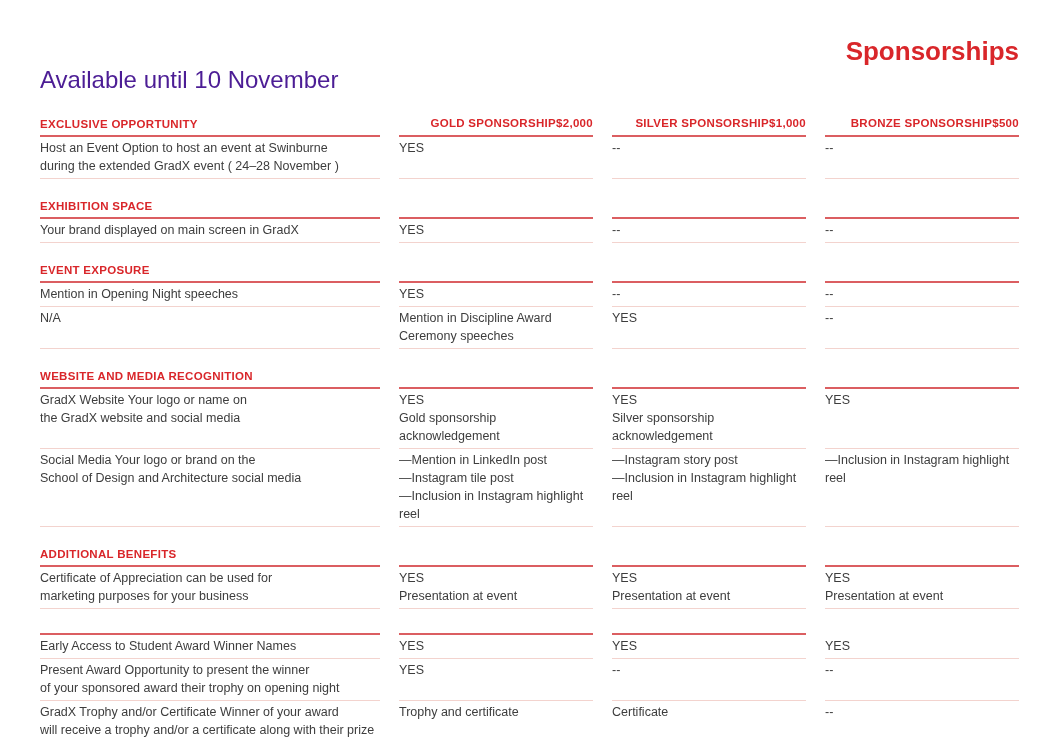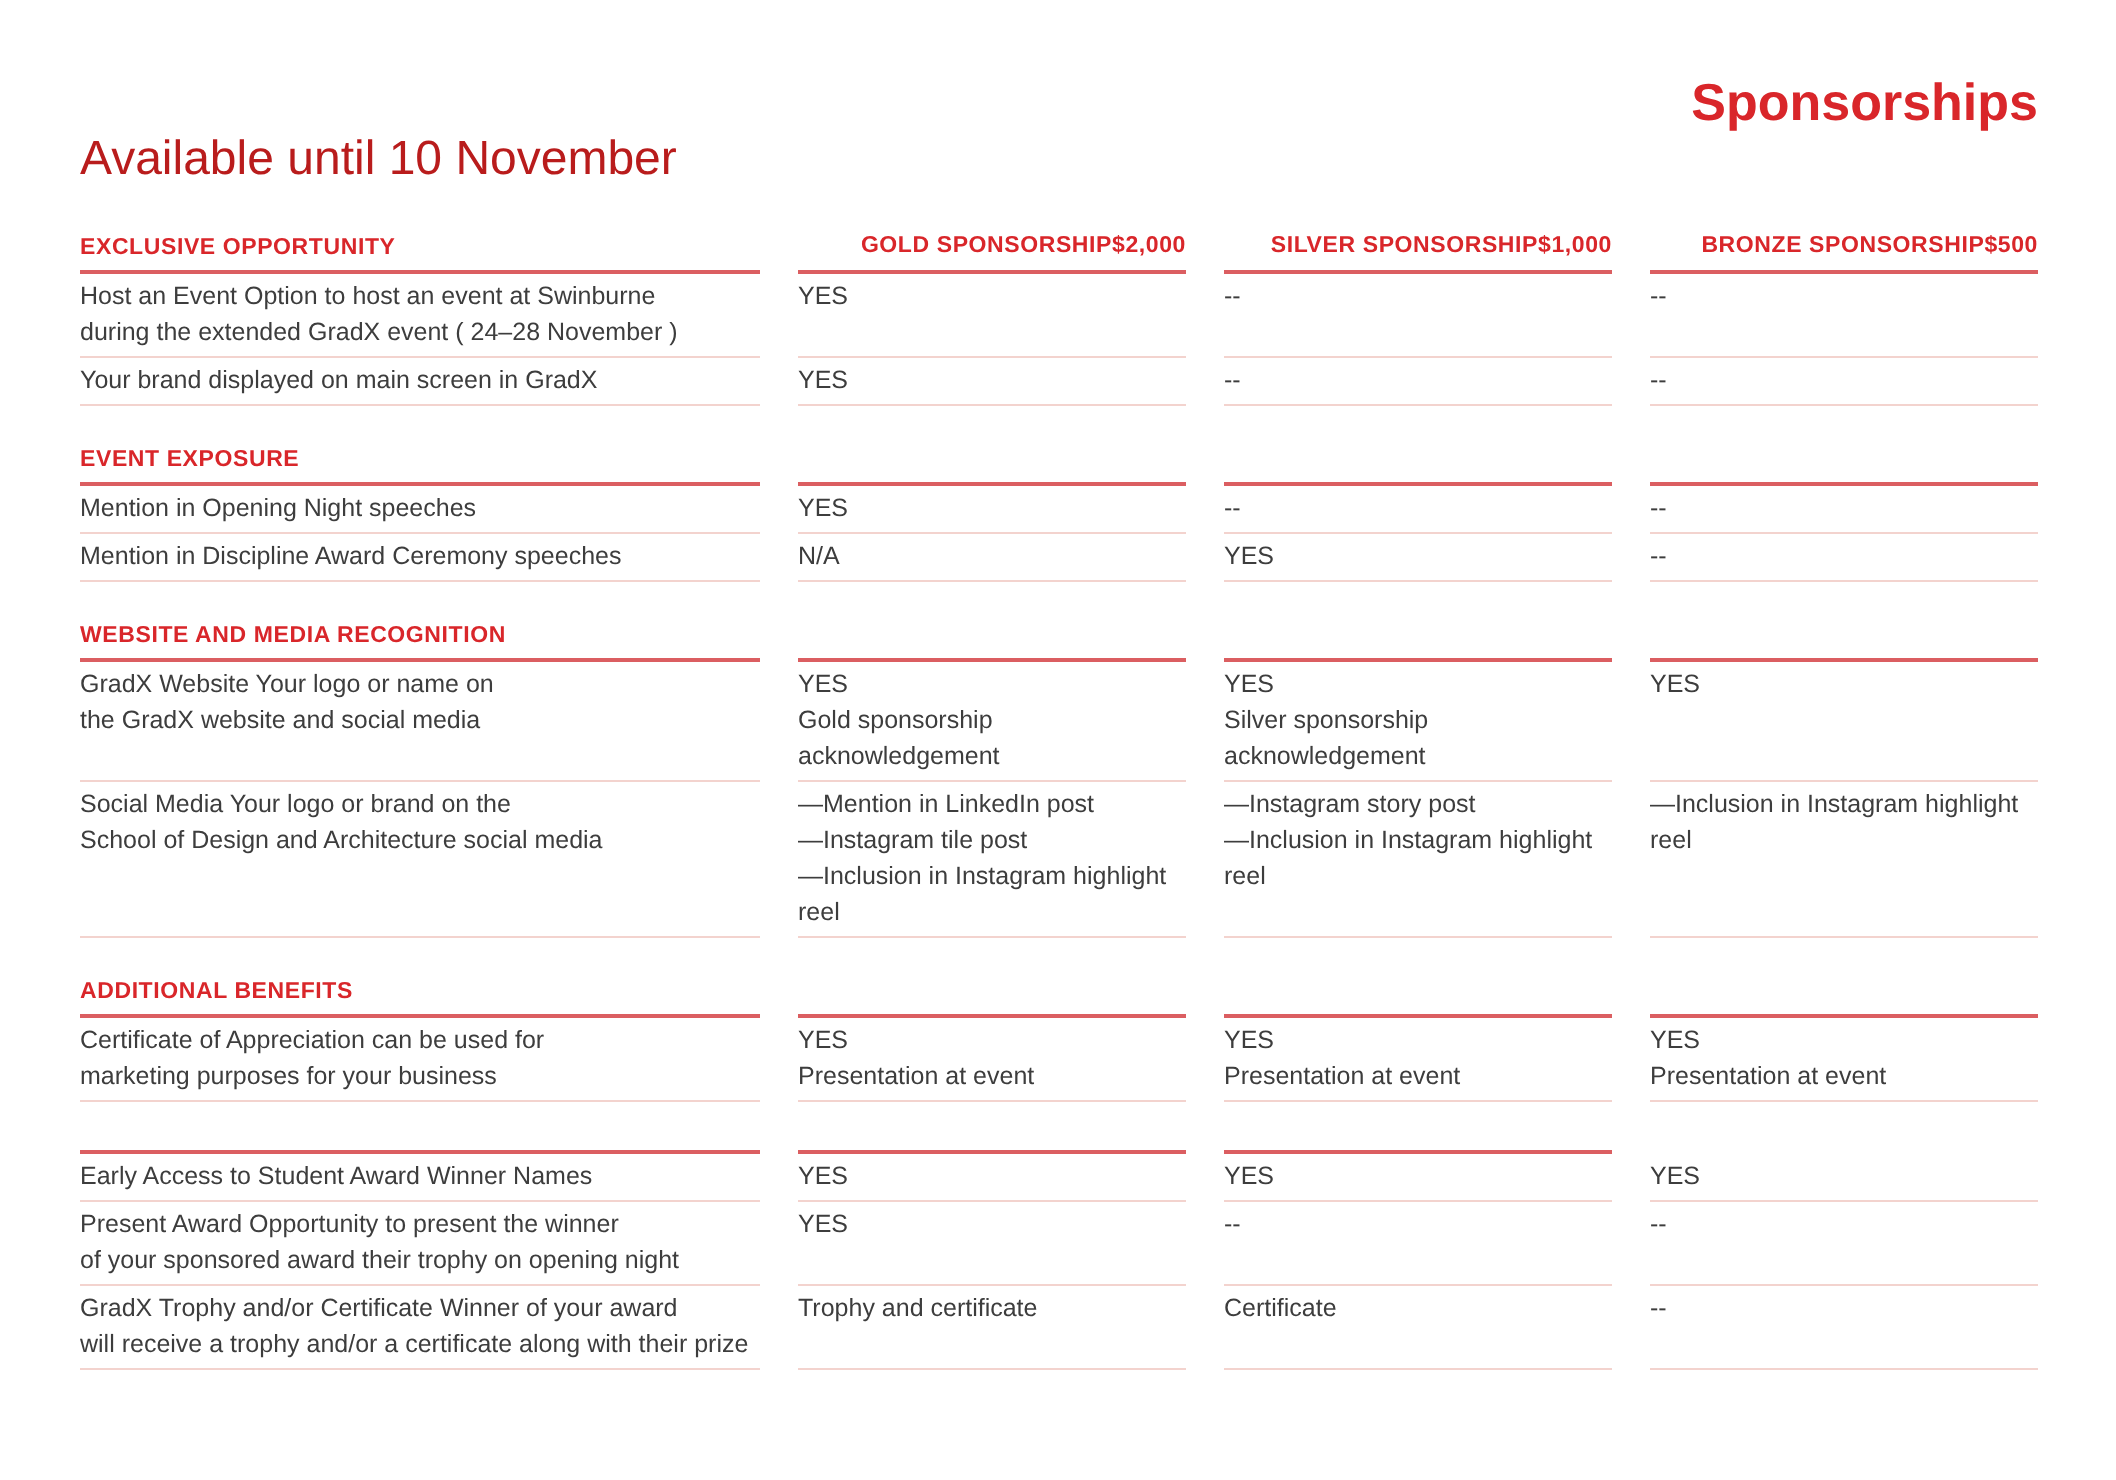--- a/index.html
+++ b/index.html
@@ -18,21 +18,21 @@
     margin: 0;
     font-size: 26px; line-height: 30px;
     font-weight: 700;
     color: #d9262a;
     text-align: right;
   }
   .doc-subtitle {
     margin: 0;
     font-size: 24px; line-height: 28px;
     font-weight: 400;
-    color: #b91c1c;
+    color: #4c1d95;
   }
 
   
   .spon-table { margin-top: 22px; }
   .row {
     display: grid;
     grid-template-columns: 340px 194px 194px 194px;
     column-gap: 19px;
   }
 
@@ -101,20 +101,28 @@
       <div class="row data-row">
         <div class="cell"><span class="lead">Host an Event</span><span>  Option to host an event at Swinburne
 during the extended GradX event ( 24–28 November )</span></div>
         <div class="cell">YES</div>
         <div class="cell">--</div>
         <div class="cell">--</div>
       </div>
     </section>
 
     <section>
+      <div class="row section-head">
+        <div class="cell label-head">
+          <span class="section-title">EXHIBITION SPACE</span>
+        </div>
+        <div class="cell"></div>
+        <div class="cell"></div>
+        <div class="cell"></div>
+      </div>
       <div class="row data-row">
         <div class="cell"><span class="lead"></span><span>Your brand displayed on main screen in GradX</span></div>
         <div class="cell">YES</div>
         <div class="cell">--</div>
         <div class="cell">--</div>
       </div>
     </section>
 
     <section>
       <div class="row section-head">
@@ -125,22 +133,22 @@
         <div class="cell"></div>
         <div class="cell"></div>
       </div>
       <div class="row data-row">
         <div class="cell"><span class="lead"></span><span>Mention in Opening Night speeches</span></div>
         <div class="cell">YES</div>
         <div class="cell">--</div>
         <div class="cell">--</div>
       </div>
       <div class="row data-row">
+        <div class="cell">N/A</div>
         <div class="cell"><span class="lead"></span><span>Mention in Discipline Award Ceremony speeches</span></div>
-        <div class="cell">N/A</div>
         <div class="cell">YES</div>
         <div class="cell">--</div>
       </div>
     </section>
 
     <section>
       <div class="row section-head">
         <div class="cell label-head">
           <span class="section-title">WEBSITE AND MEDIA RECOGNITION</span>
         </div>

